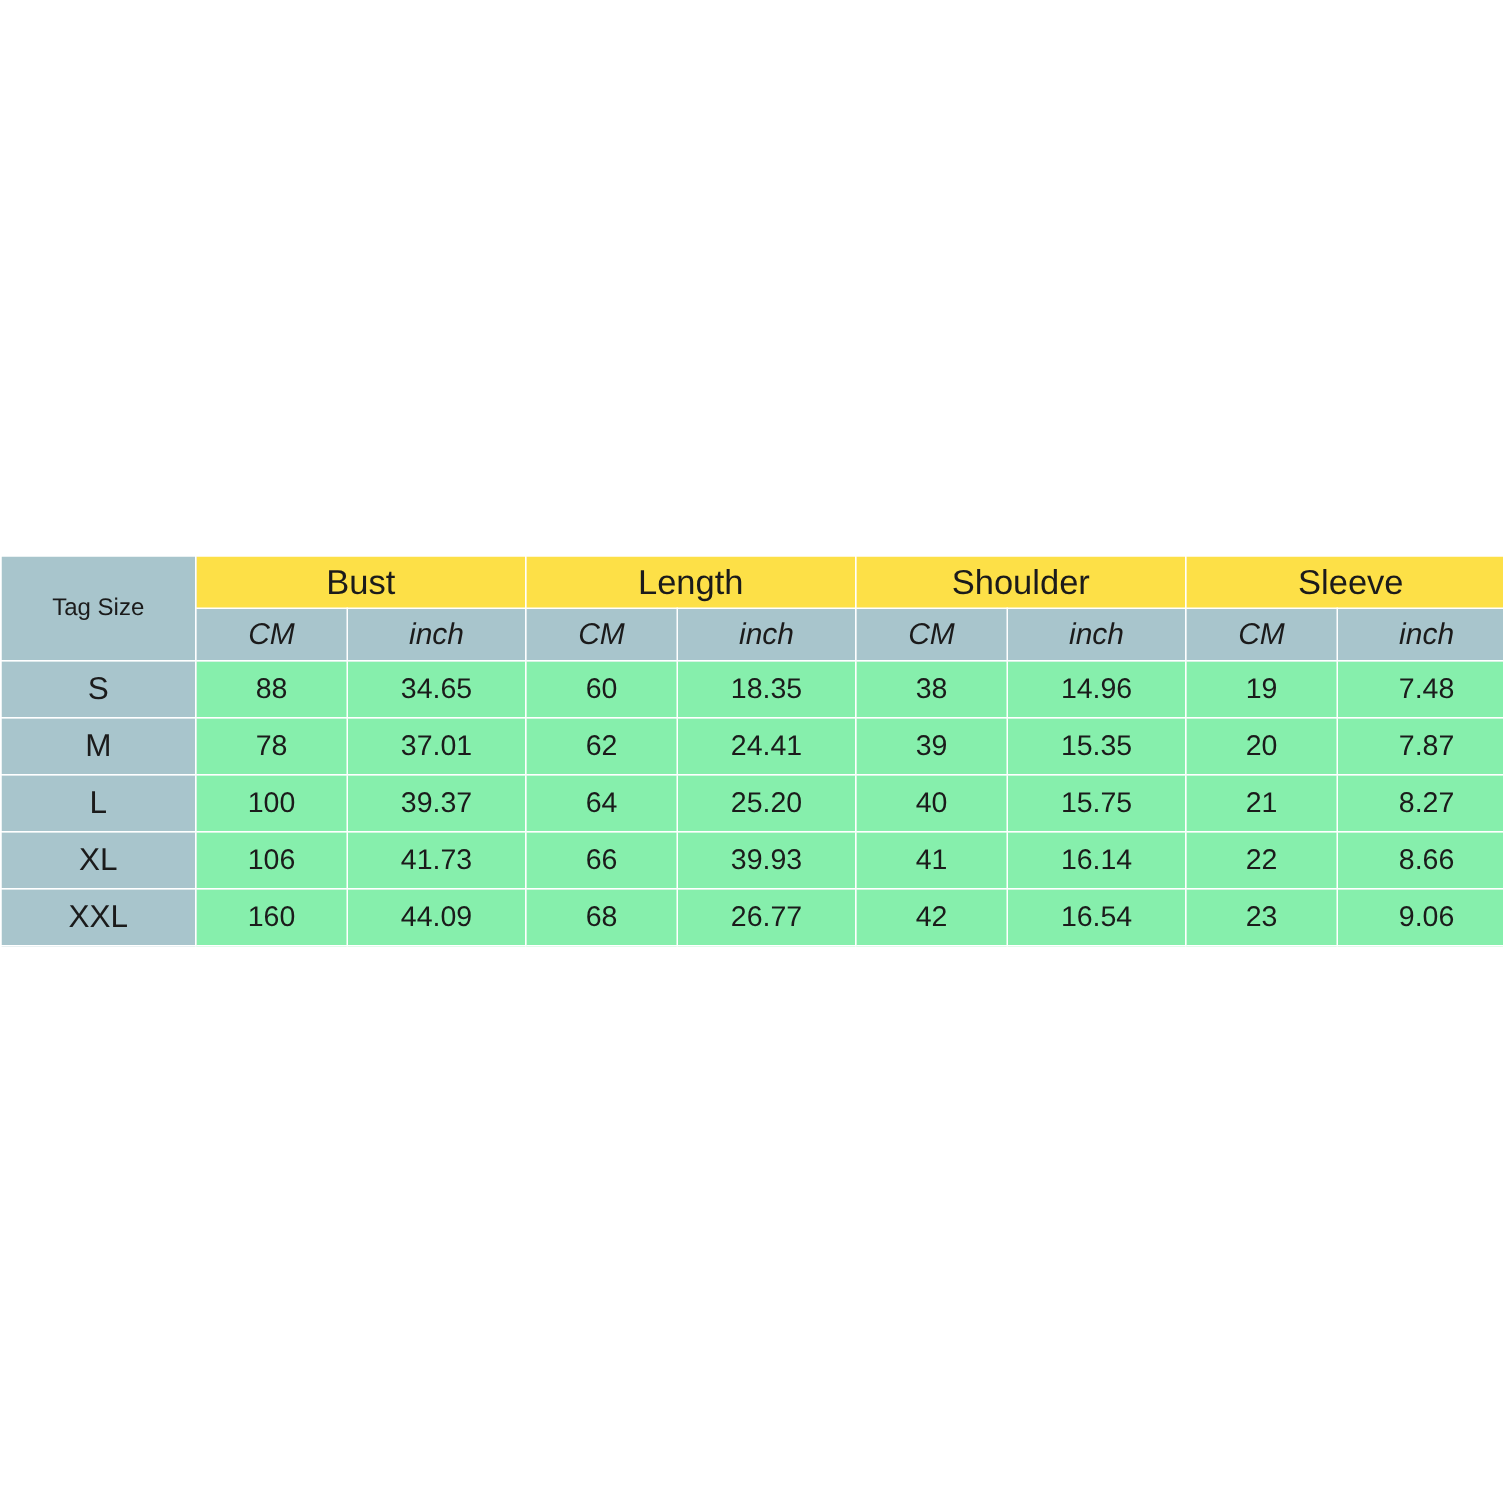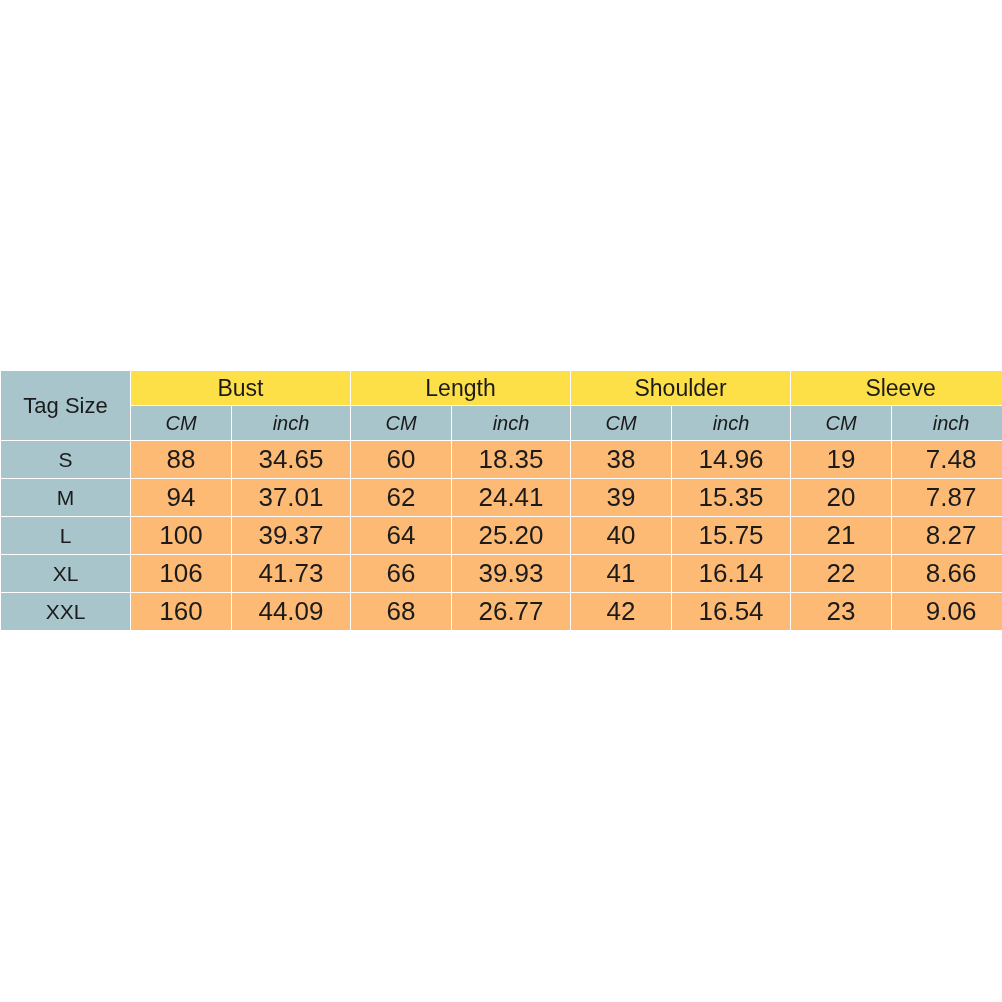--- a/index.html
+++ b/index.html
@@ -38,39 +38,39 @@
   
   .hdr {
     background: #fde047;
     font-weight: bold;
     font-size: 23px;
     height: 34px;
   }
   .hdr-tagsize {
     background: #a8c5cc;
     font-weight: bold;
-    font-size: 22px;
+    font-size: 16px;
   }
   .hdr-unit {
     background: #a8c5cc;
     font-weight: bold;
     font-style: italic;
     font-size: 20px;
     height: 34px;
   }
   
   .rowlabel {
     background: #a8c5cc;
     font-size: 21px;
     height: 37px;
   }
   
   .cell {
-    background: #fdba74;
-    font-size: 26px;
+    background: #86efac;
+    font-size: 19px;
     height: 37px;
   }
   
   col.c-tag    { width: 130px; }
   col.c-cm     { width: 101px; }
   col.c-inch   { width: 119px; }
 </style>
 </head>
 <body>
 
@@ -113,21 +113,21 @@
         <td class="cell">34.65</td>
         <td class="cell">60</td>
         <td class="cell">18.35</td>
         <td class="cell">38</td>
         <td class="cell">14.96</td>
         <td class="cell">19</td>
         <td class="cell">7.48</td>
       </tr>
       <tr>
         <td class="rowlabel">M</td>
-        <td class="cell">94</td>
+        <td class="cell">78</td>
         <td class="cell">37.01</td>
         <td class="cell">62</td>
         <td class="cell">24.41</td>
         <td class="cell">39</td>
         <td class="cell">15.35</td>
         <td class="cell">20</td>
         <td class="cell">7.87</td>
       </tr>
       <tr>
         <td class="rowlabel">L</td>

